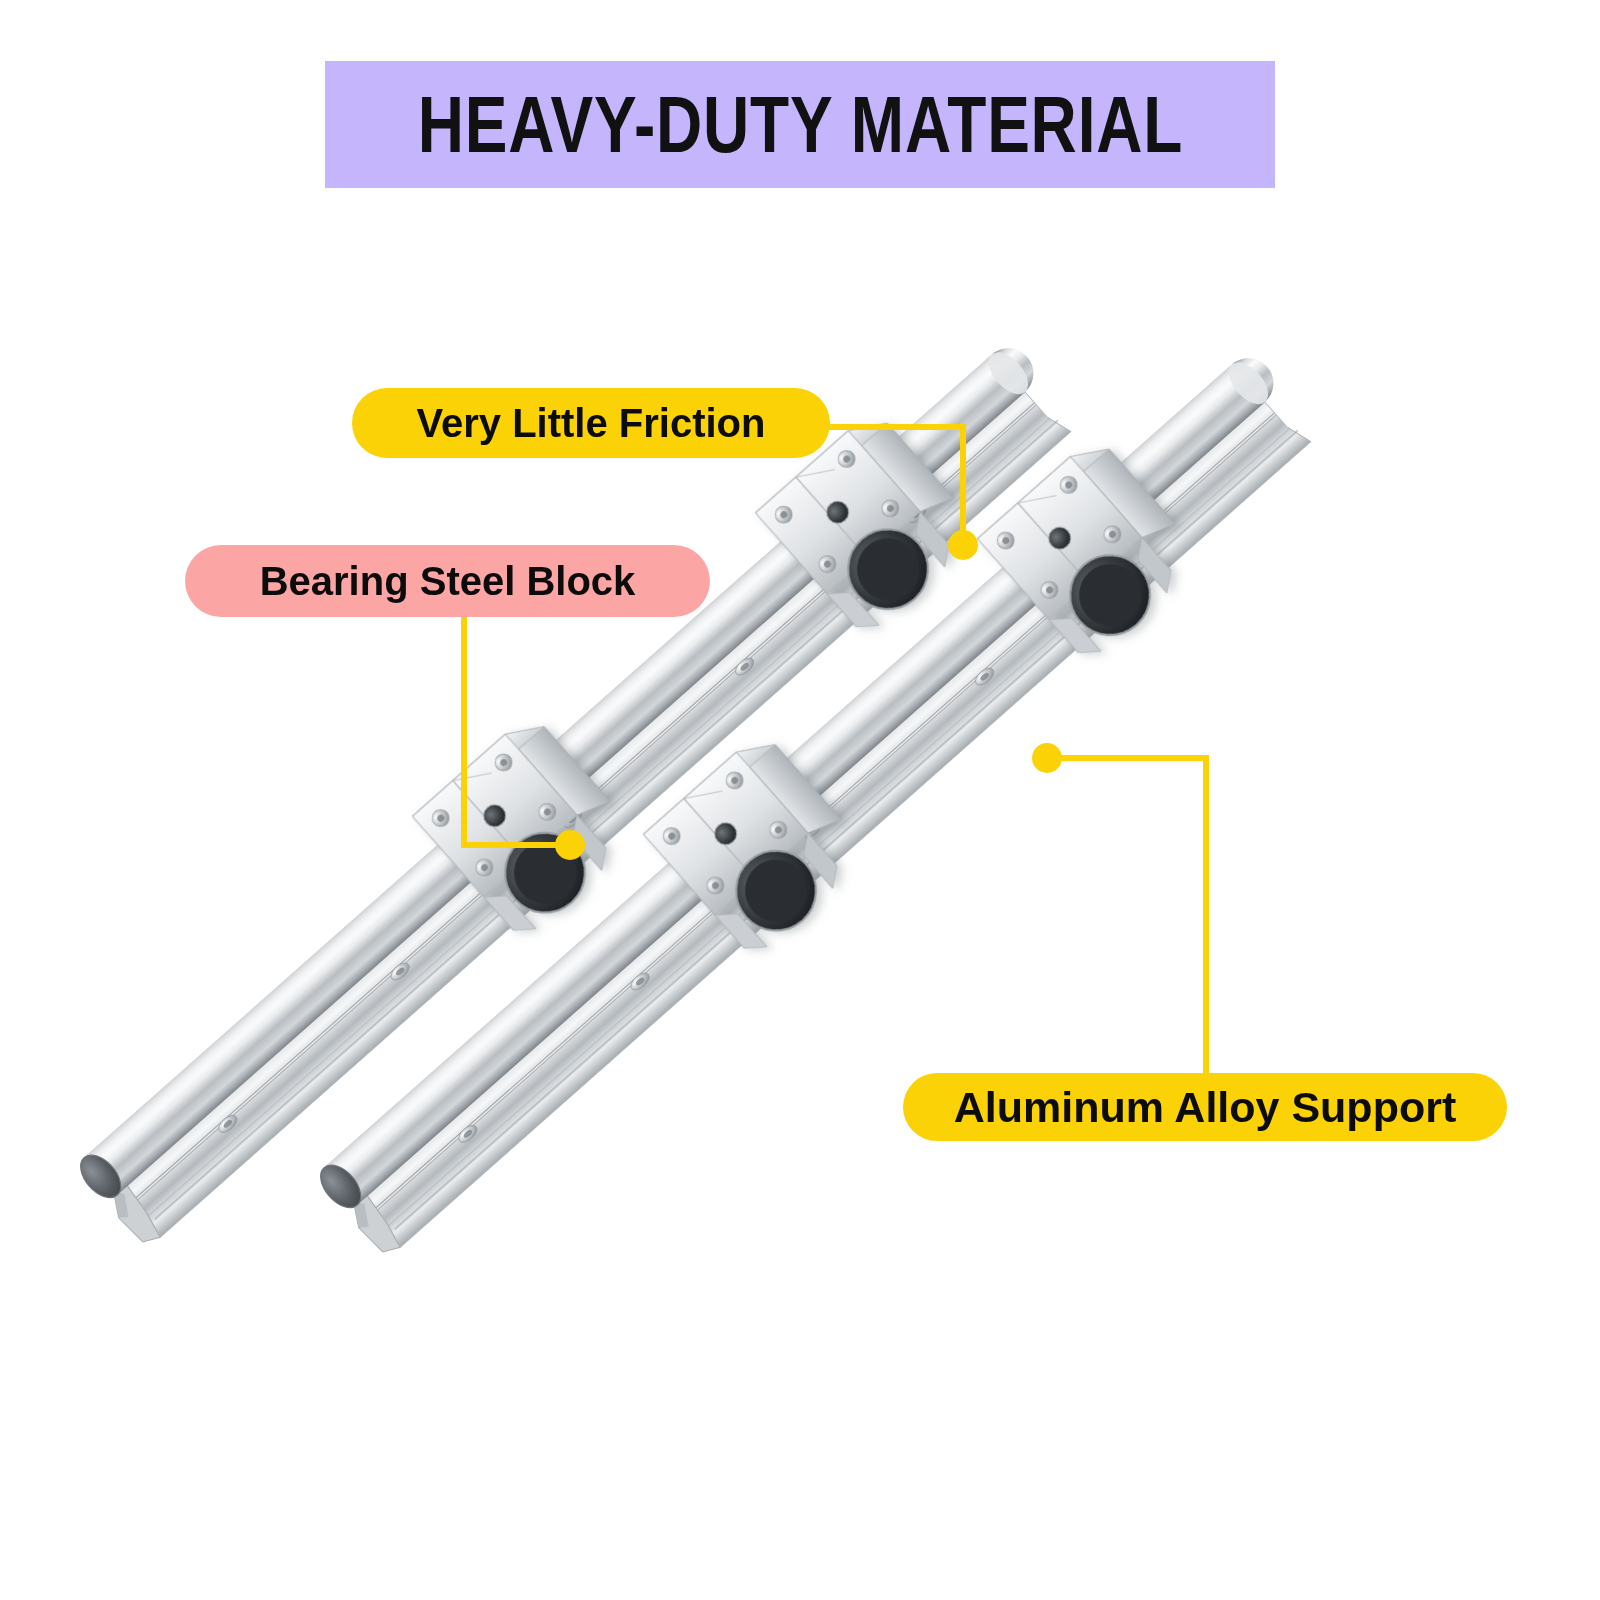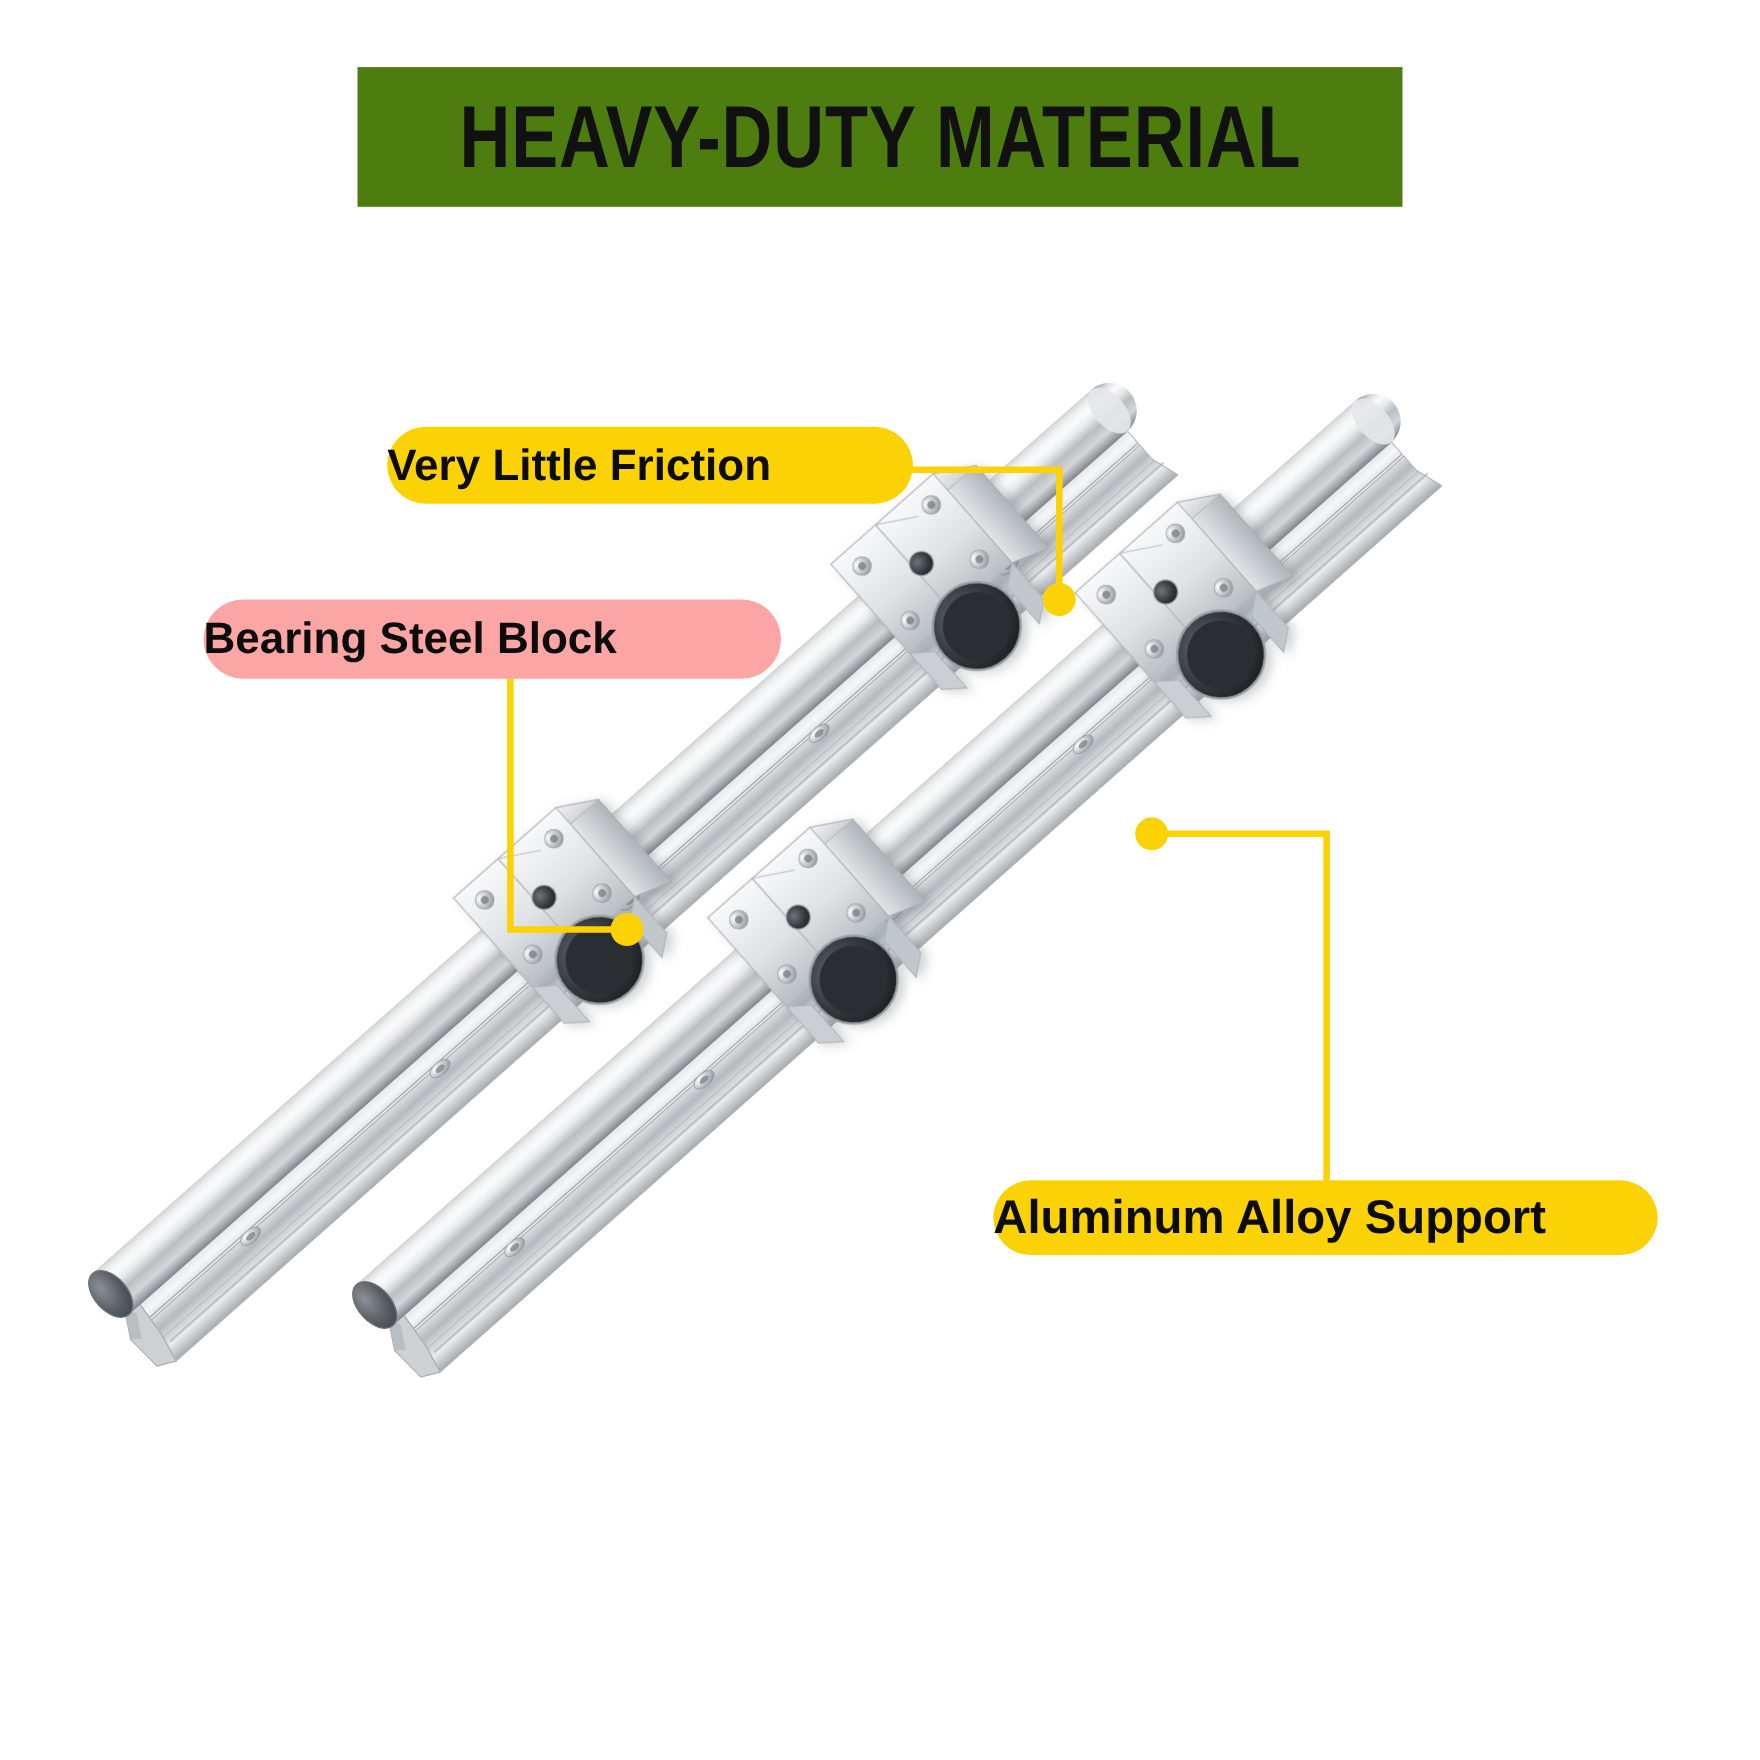--- a/index.html
+++ b/index.html
@@ -17,21 +17,21 @@
     font-family:"Liberation Sans",sans-serif;
     font-weight:bold;font-size:80px;line-height:1;
     color:#111111;letter-spacing:1px;
     transform:scaleX(.80);transform-origin:center center;
     white-space:nowrap;
   }
 
   
   .pill{
     position:absolute;background:#FBD205;border-radius:999px;
-    display:flex;align-items:center;
+    display:flex;align-items:center;justify-content:center;
     color:#0c0c0c;font-weight:bold;white-space:nowrap;
     font-family:"Liberation Sans",sans-serif;
   }
   .pill-label{pointer-events:none;}
 
   #pill-friction{left:352px;top:388px;width:478px;height:70px;font-size:40px;}
   #pill-bearing {left:185px;top:545px;width:525px;height:72px;font-size:40px;}
   #pill-support {left:903px;top:1073px;width:604px;height:68px;font-size:43px;}
 
   
@@ -327,21 +327,21 @@
     <g>
       <polyline id="ld-bearing" fill="none" stroke="#FBD205" stroke-width="6" stroke-linecap="square" stroke-linejoin="miter" points="464,615 464,845 559,845"></polyline>
       <circle id="dot-bearing" fill="#FBD205" cx="570" cy="845" r="15"></circle>
     </g>
     <g>
       <polyline id="ld-support" fill="none" stroke="#FBD205" stroke-width="6" stroke-linecap="square" stroke-linejoin="miter" points="1059,758 1206,758 1206,1073"></polyline>
       <circle id="dot-support" fill="#FBD205" cx="1047" cy="758" r="15"></circle>
     </g>
   </svg>
 
-  <div id="banner" style="background: #4d7c0f;">
+  <div id="banner" style="background: #c4b5fd;">
     <span id="banner-text" style="color: rgb(17, 17, 17);">HEAVY-DUTY MATERIAL</span>
   </div>
 
   <div class="pill" id="pill-friction" style="background: rgb(251, 210, 5); color: rgb(12, 12, 12);">
     <span class="pill-label">Very Little Friction</span>
   </div>
 
   <div class="pill" id="pill-bearing" style="background: #fca5a5; color: rgb(12, 12, 12);">
     <span class="pill-label">Bearing Steel Block</span>
   </div>

